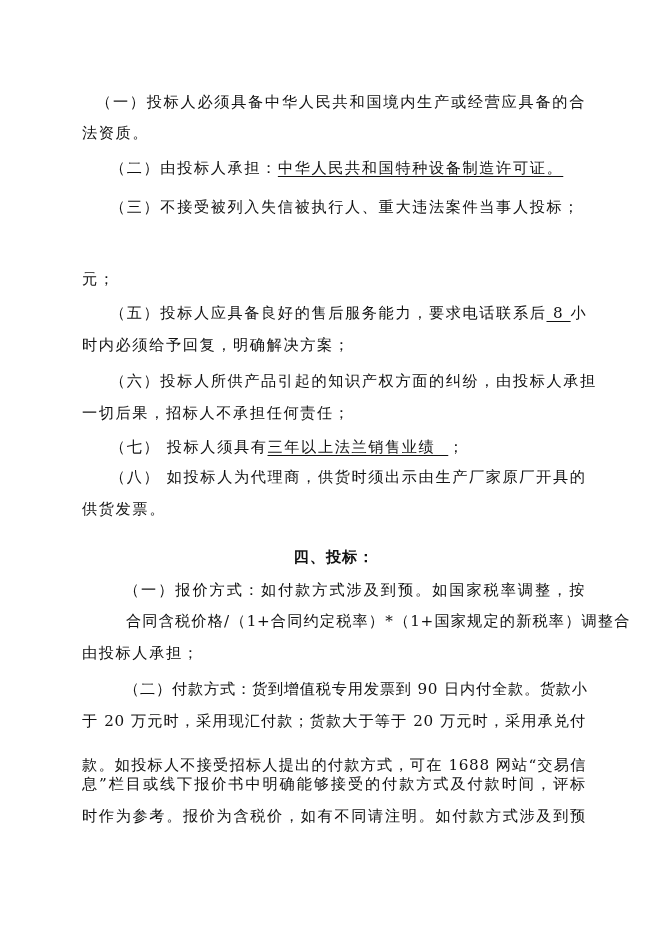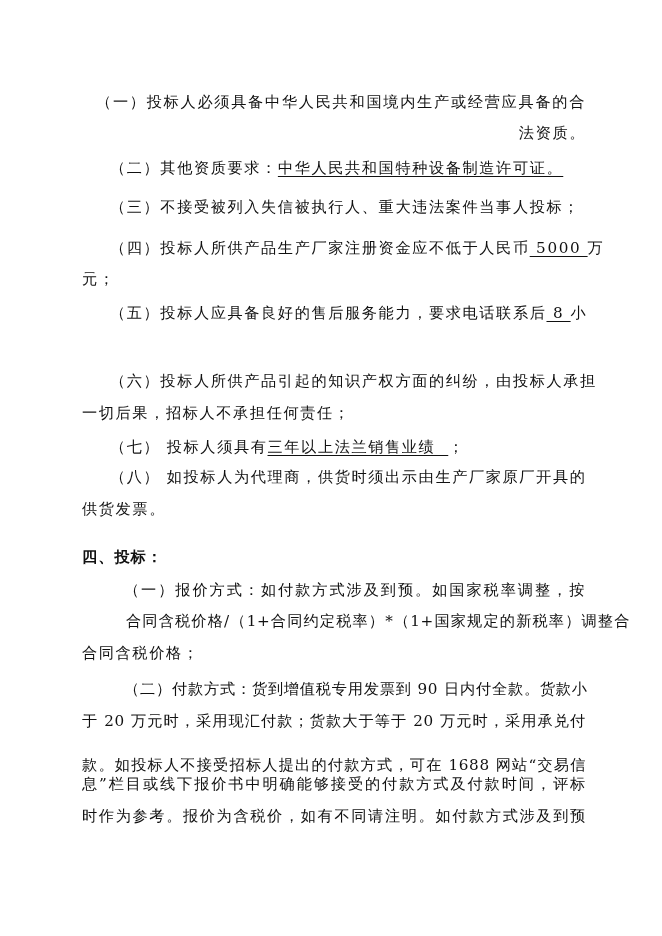--- a/index.html
+++ b/index.html
@@ -23,52 +23,50 @@
   .u { text-decoration: underline; text-underline-offset: 3px; margin-top: 12px; }
   .bold { font-weight: bold; font-family: "DejaVu Sans", "Liberation Sans", sans-serif; letter-spacing: 1px; }
   .justify { text-align: justify; text-align-last: justify; }
 </style>
 </head>
 <body>
 
 <div class="page">
 
   <div class="line justify" style="top:92px; left:96px; width:490px;">（一）投标人必须具备中华人民共和国境内生产或经营应具备的合</div>
-  <div class="line" style="top:123px;text-align:right;">法资质。</div>
+  <div class="line" style="top:123px;">法资质。</div>
 
   <div class="line ind" style="top:158px;">
-    <span>（二）其他资质要求：</span><span class="u">中华人民共和国特种设备制造许可证。</span>
+    <span>（二）由投标人承担：</span><span class="u">中华人民共和国特种设备制造许可证。</span>
   </div>
 
   <div class="line ind" style="top:197px;">（三）不接受被列入失信被执行人、重大违法案件当事人投标；</div>
 
-  <div class="line ind justify" style="top:238px;">
-    <span>（四）投标人所供产品生产厂家注册资金应不低于人民币</span><span class="u"> 5000 </span><span>万</span>
-  </div>
   <div class="line" style="top:269px;">元；</div>
 
   <div class="line ind justify" style="top:303px;">
     <span>（五）投标人应具备良好的售后服务能力，要求电话联系后</span><span class="u"> 8 </span><span>小</span>
   </div>
+  <div class="line" style="top:335px;">时内必须给予回复，明确解决方案；</div>
 
   <div class="line ind justify" style="top:371px;">（六）投标人所供产品引起的知识产权方面的纠纷，由投标人承担</div>
   <div class="line ind" style="top:437px;">
     <span>（七） 投标人须具有</span><span class="u" style="white-space:pre;">三年以上法兰销售业绩  </span><span>；</span>
   </div>
 
   <div class="line" style="top:403px;">一切后果，招标人不承担任何责任；</div>
 
   <div class="line ind justify" style="top:467px;">（八） 如投标人为代理商，供货时须出示由生产厂家原厂开具的</div>
   <div class="line" style="top:499px;">供货发票。</div>
 
-  <div class="line bold" style="top:547px;">四、投标：</div>
+  <div class="line bold" style="top:547px;text-align:center;">四、投标：</div>
 
   <div class="line ind2 justify" style="top:580px;">（一）报价方式：如付款方式涉及到预。如国家税率调整，按</div>
   <div class="line justify" style="top:611px; letter-spacing:0.6px;margin-left:44px;">合同含税价格/（1+合同约定税率）*（1+国家规定的新税率）调整合</div>
-  <div class="line" style="top:643px;">合同含税价格；</div>
+  <div class="line" style="top:643px;">由投标人承担；</div>
 
   <div class="line ind2 justify" style="top:679px; letter-spacing:0.8px;">（二）付款方式：货到增值税专用发票到 90 日内付全款。货款小</div>
   <div class="line justify" style="top:711px; letter-spacing:0.8px;">于 20 万元时，采用现汇付款；货款大于等于 20 万元时，采用承兑付</div>
   <div class="line justify" style="top:743px; letter-spacing:0.6px;margin-top:12px;">款。如投标人不接受招标人提出的付款方式，可在 1688 网站“交易信</div>
   <div class="line justify" style="top:774px; letter-spacing:0.8px;">息”栏目或线下报价书中明确能够接受的付款方式及付款时间，评标</div>
   <div class="line justify" style="top:806px; letter-spacing:0.8px;">时作为参考。报价为含税价，如有不同请注明。如付款方式涉及到预</div>
 
 </div>
 
 </body></html>

